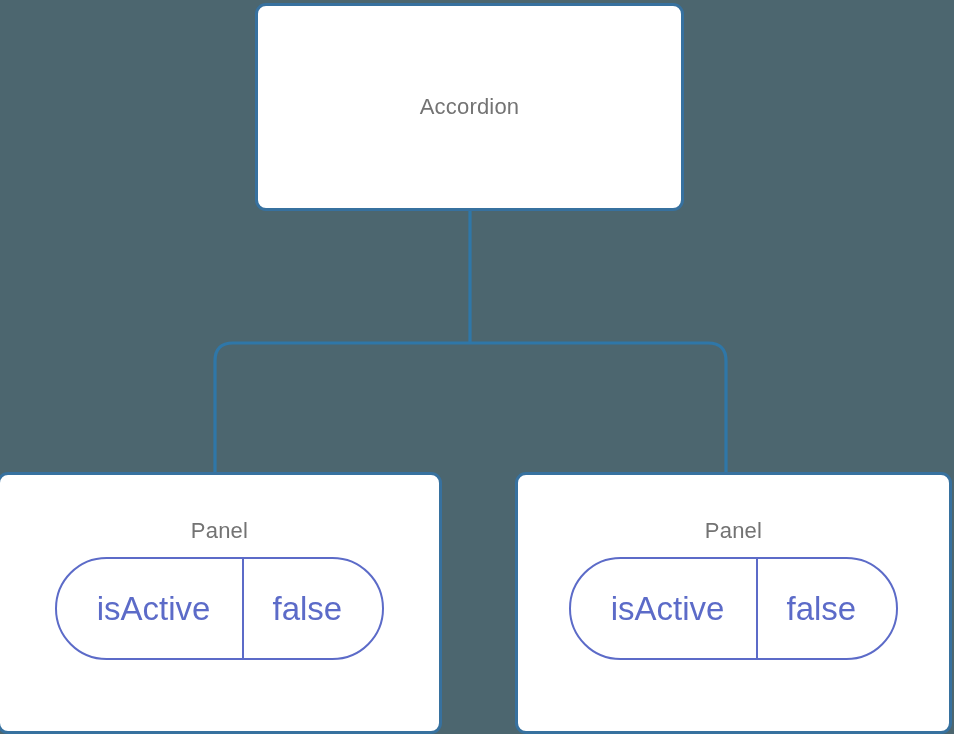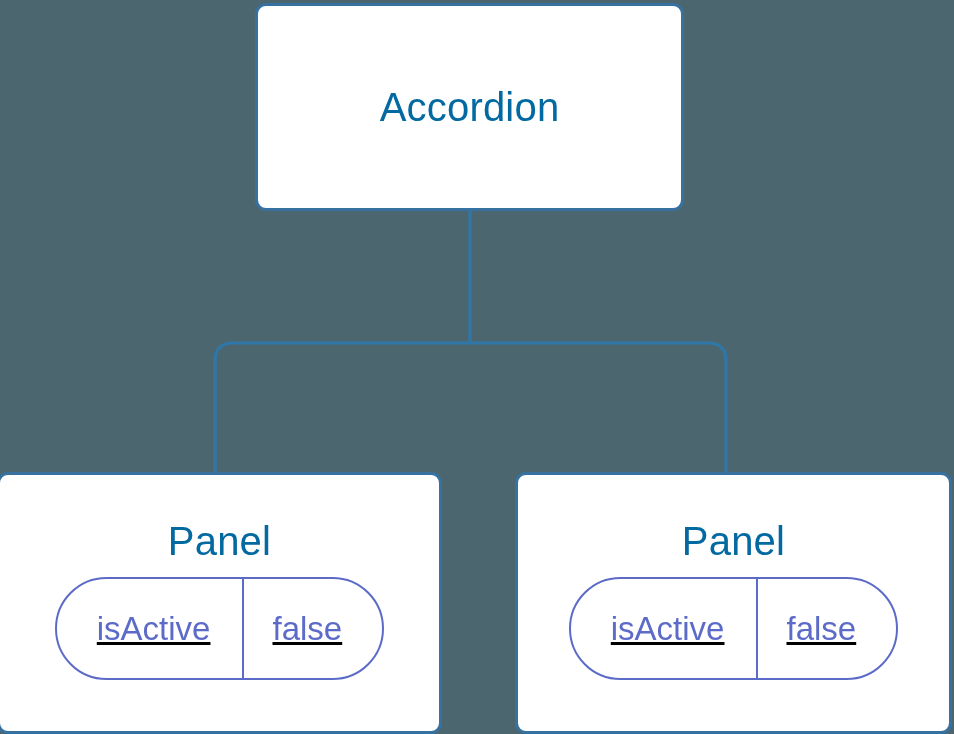--- a/index.html
+++ b/index.html
@@ -39,22 +39,22 @@
     background: #ffffff;
     border: 3px solid #37719f;
     border-radius: 11px;
     box-sizing: border-box;
     display: flex;
     flex-direction: column;
     align-items: center;
   }
 
   .node-title {
-    color: #0369a1;
-    font-size: 40px;
+    color: #737373;
+    font-size: 22px;
     line-height: 1.1;
     font-weight: 400;
     letter-spacing: 0.2px;
     white-space: nowrap;
   }
 
   
   #node-accordion {
     left: 255px;
     top: 3px;
@@ -87,21 +87,20 @@
   
   .prop-pill {
     display: flex;
     align-items: stretch;
     height: 103px;
     border: 2.5px solid #5c6bc8;
     border-radius: 52px;
     box-sizing: border-box;
     background: transparent;
     overflow: hidden;
-    text-decoration: underline;
   }
 
   .prop-key,
   .prop-value {
     display: flex;
     align-items: center;
     justify-content: center;
     color: #5c6bc8;
     font-size: 33px;
     line-height: 1;

